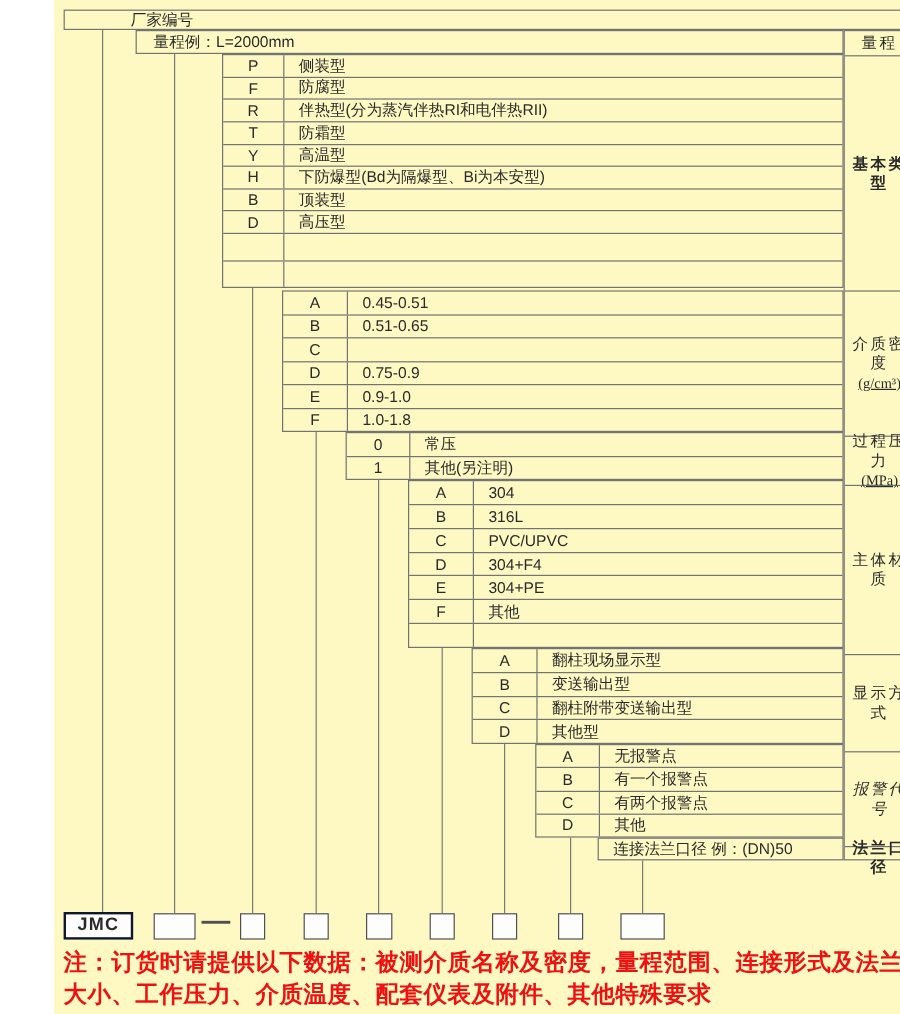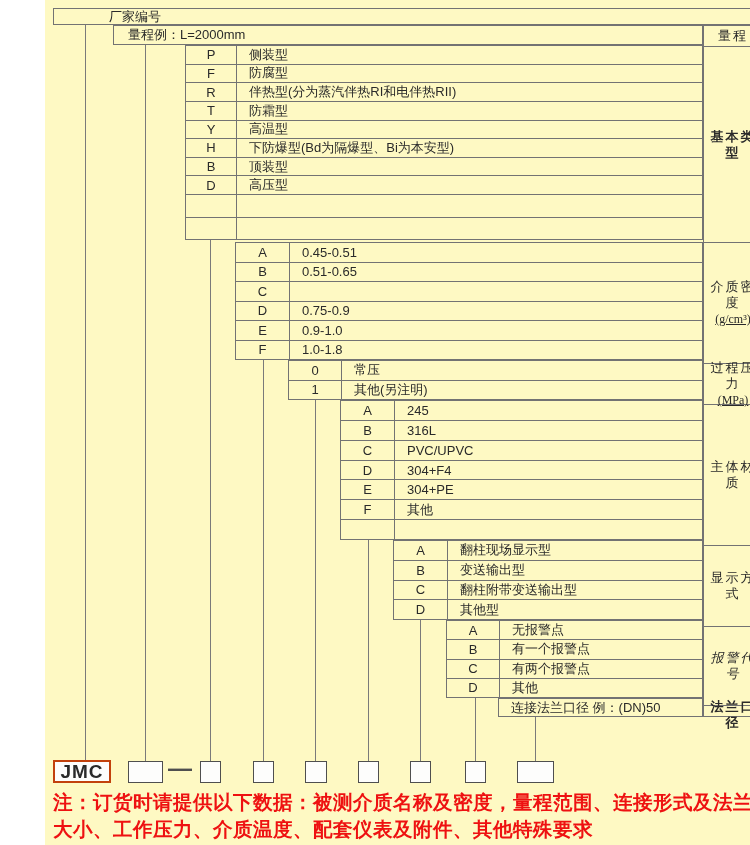--- a/index.html
+++ b/index.html
@@ -28,21 +28,21 @@
   .cw53 .code{width:53px;}
   
   .labels{display:flex;flex-direction:column;font-family:"Liberation Serif","DejaVu Serif",serif;}
   .lcell{flex:none;border-bottom:1px solid #737373;display:flex;flex-direction:column;align-items:center;justify-content:center;font-size:13px;letter-spacing:2px;text-align:center;line-height:16px;}
   .lcell:last-child{border-bottom:none;font-weight:bold;}
   .lcell .unit{letter-spacing:0px;font-size:12px;text-decoration:underline;}
   
   .vline{position:absolute;width:1px;background:#7a7a7a;}
   
   .mbox{position:absolute;top:761px;height:22px;border:1.5px solid #4f4f4f;box-sizing:border-box;background:#fdfdfc;}
-  .jmc{top:760px;height:23px;border:2px solid #c2410c;display:flex;align-items:center;justify-content:center;font-size:19px;font-weight:bold;letter-spacing:1px;}
+  .jmc{top:760px;height:23px;border:2px solid #0f172a;display:flex;justify-content:center;font-size:15px;font-weight:bold;letter-spacing:1px;}
   .dash{position:absolute;color:#4f4f4f;font-size:24px;font-weight:bold;line-height:22px;}
   
   .note{position:absolute;left:8px;top:789px;width:740px;color:#ee1111;font-weight:bold;font-size:19.5px;line-height:27px;letter-spacing:0.5px;}
   .note span{display:block;}
 </style>
 </head>
 <body>
 
 <div class="canvas">
 
@@ -130,21 +130,21 @@
       </div>
     <div class="trow">
         <div class="code">1</div>
         <div class="desc">其他(另注明)</div>
       </div>
   </div>
 
   <div class="abs bordered tbl cw53" style="left:295px;top:400px;width:363px;height:140px;">
     <div class="trow">
         <div class="code">A</div>
-        <div class="desc">245</div>
+        <div class="desc">304</div>
       </div>
     <div class="trow">
         <div class="code">B</div>
         <div class="desc">316L</div>
       </div>
     <div class="trow">
         <div class="code">C</div>
         <div class="desc">PVC/UPVC</div>
       </div>
     <div class="trow">

